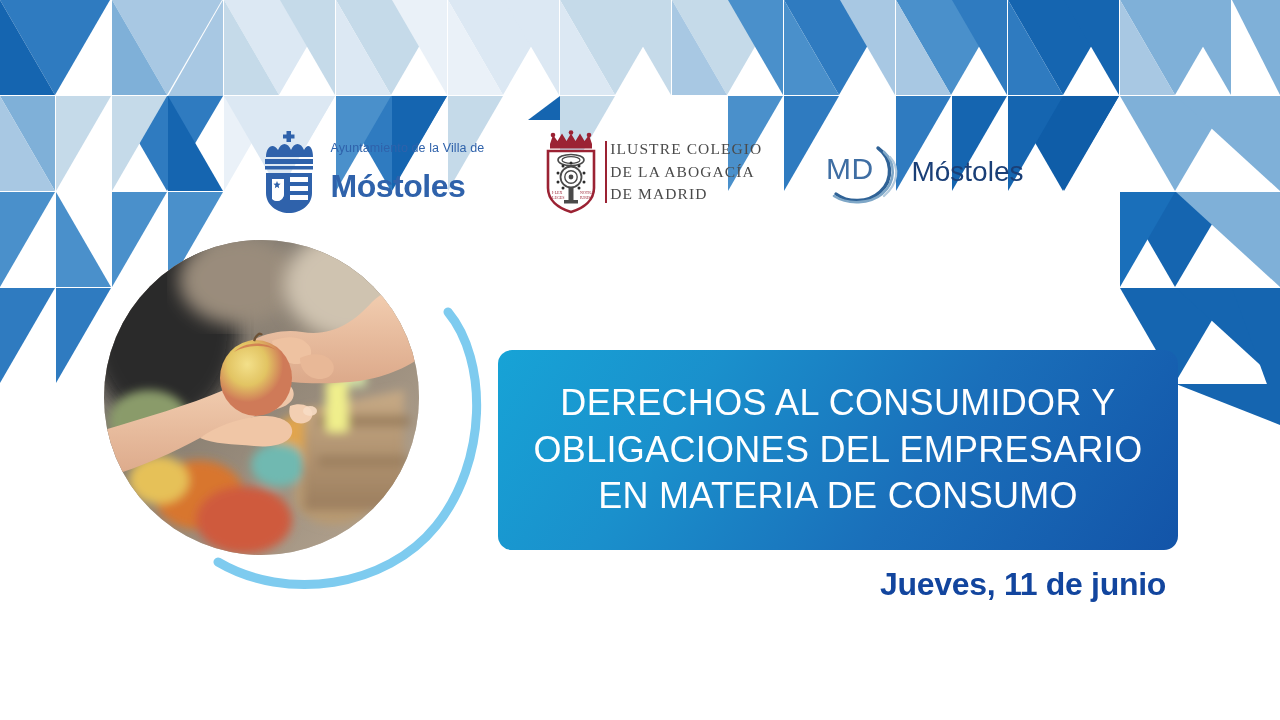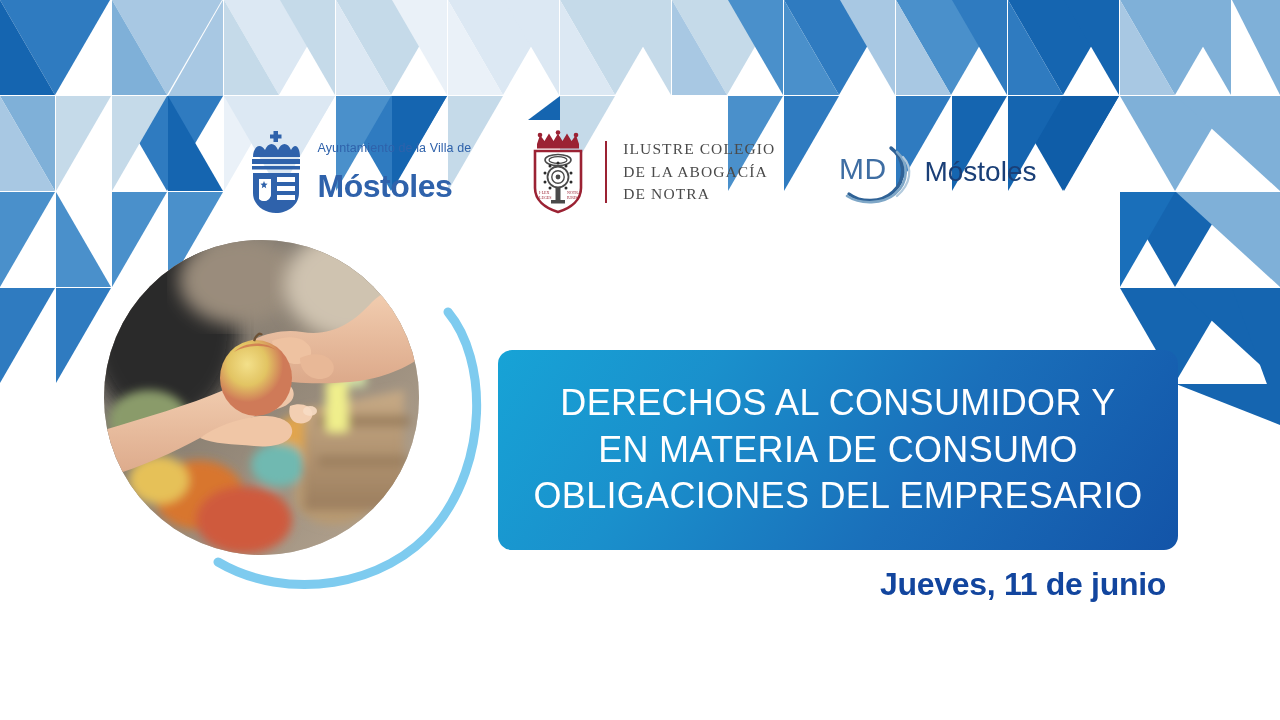--- a/index.html
+++ b/index.html
@@ -66,21 +66,21 @@
   #ayto-name {
     font-size: 32px;
     font-weight: bold;
     color: #2f62ab;
     letter-spacing: -0.5px;
     white-space: nowrap;
   }
 
   
   #logo-abogacia {
-    gap: 16px;
+    gap: 3px;
   }
   #abogacia-divider {
     width: 2px;
     height: 62px;
     background: #9b2233;
   }
   #abogacia-text {
     display: flex;
     flex-direction: column;
     justify-content: center;
@@ -346,21 +346,21 @@
             <text x="12" y="69">LEGES</text>
             <text x="40" y="64">NOTRA</text>
             <text x="40" y="69">IURIS</text>
           </g>
         </g>
       </svg>
       <div id="abogacia-divider"></div>
       <div id="abogacia-text">
         <div>ILUSTRE COLEGIO</div>
         <div>DE LA ABOGACÍA</div>
-        <div>DE NOTRA</div>
+        <div>DE MADRID</div>
       </div>
     </div>
 
     <div class="logo-block" id="logo-desarrollo">
       <svg width="82" height="80" viewBox="0 0 82 80">
         <text x="8" y="47" font-family="Liberation Sans, sans-serif" font-size="30" fill="#3f6ea3" letter-spacing="0.5">MD</text>
         <path d="M60 16 C74 26, 76 48, 62 60 C50 71, 30 71, 18 62" fill="none" stroke="#2f6296" stroke-width="3.4" stroke-linecap="round"></path>
         <path d="M66 20 C78 31, 78 50, 64 62 C52 72, 30 73, 16 64" fill="none" stroke="#7fa7c7" stroke-width="2.6" stroke-linecap="round"></path>
         <path d="M72 25 C82 36, 80 52, 66 64" fill="none" stroke="#b2cadd" stroke-width="2.2" stroke-linecap="round"></path>
       </svg>
@@ -452,19 +452,19 @@
       </svg>
     </div>
 
     <svg id="photo-arc" viewBox="0 0 400 390">
       <path d="M352 80 C392 128, 392 230, 340 294 C290 356, 190 370, 122 330" fill="none" stroke="#7ecbef" stroke-width="9" stroke-linecap="round"></path>
     </svg>
   </div>
 
   <div id="title-banner">
     <div class="title-line">DERECHOS AL CONSUMIDOR Y</div>
+    <div class="title-line">OBLIGACIONES DEL EMPRESARIO</div>
     <div class="title-line">EN MATERIA DE CONSUMO</div>
-    <div class="title-line">OBLIGACIONES DEL EMPRESARIO</div>
   </div>
 
   <div id="event-date">Jueves, 11 de junio</div>
 
 </div>
 
 </body></html>

